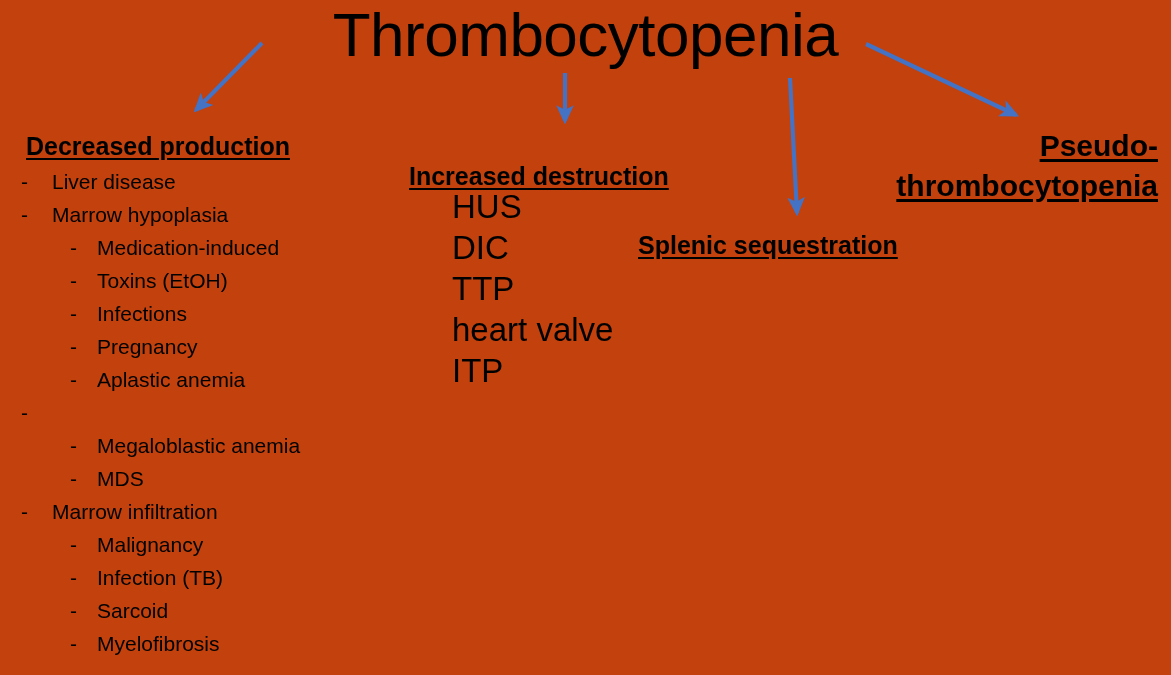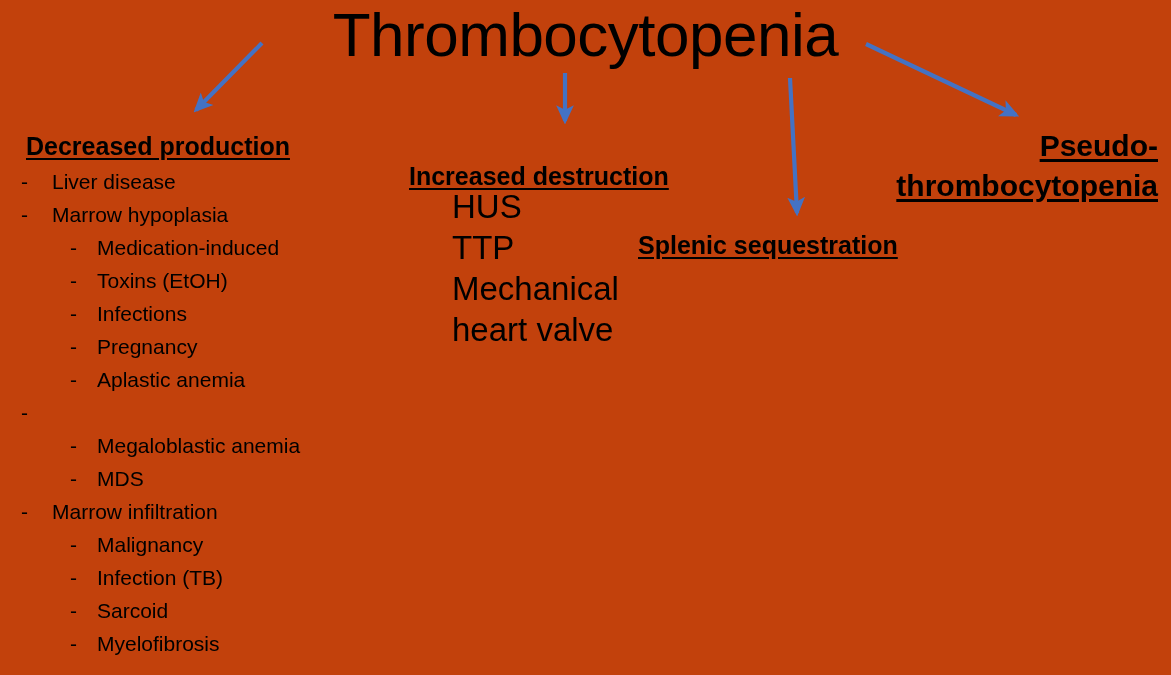--- a/index.html
+++ b/index.html
@@ -196,23 +196,24 @@
       <div class="li lvl2">
         <span class="dash">-</span>
         <span class="txt">Myelofibrosis</span>
       </div>
     </div>
 
   <div class="heading" id="heading-increased-destruction">Increased destruction</div>
 
   <div class="list-middle" id="list-increased-destruction">
       <div class="mid-item">HUS</div>
+      <div class="mid-item">DIC</div>
       <div class="mid-item">TTP</div>
-      <div class="mid-item">Mechanical</div>
       <div class="mid-item">heart valve</div>
+      <div class="mid-item">ITP</div>
     </div>
 
   <div class="heading" id="heading-splenic-sequestration">Splenic sequestration</div>
 
   <div id="heading-pseudo-thrombocytopenia">
     <span class="hl">Pseudo-</span>
     <span class="hl">thrombocytopenia</span>
   </div>
 
 </div>

